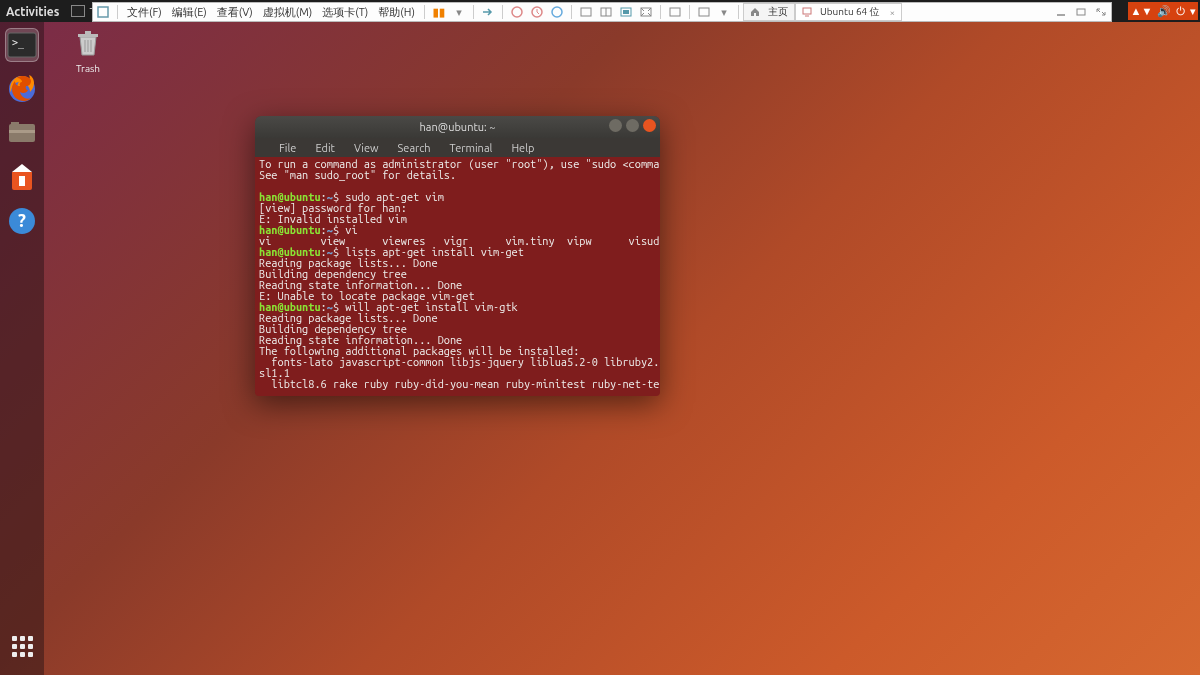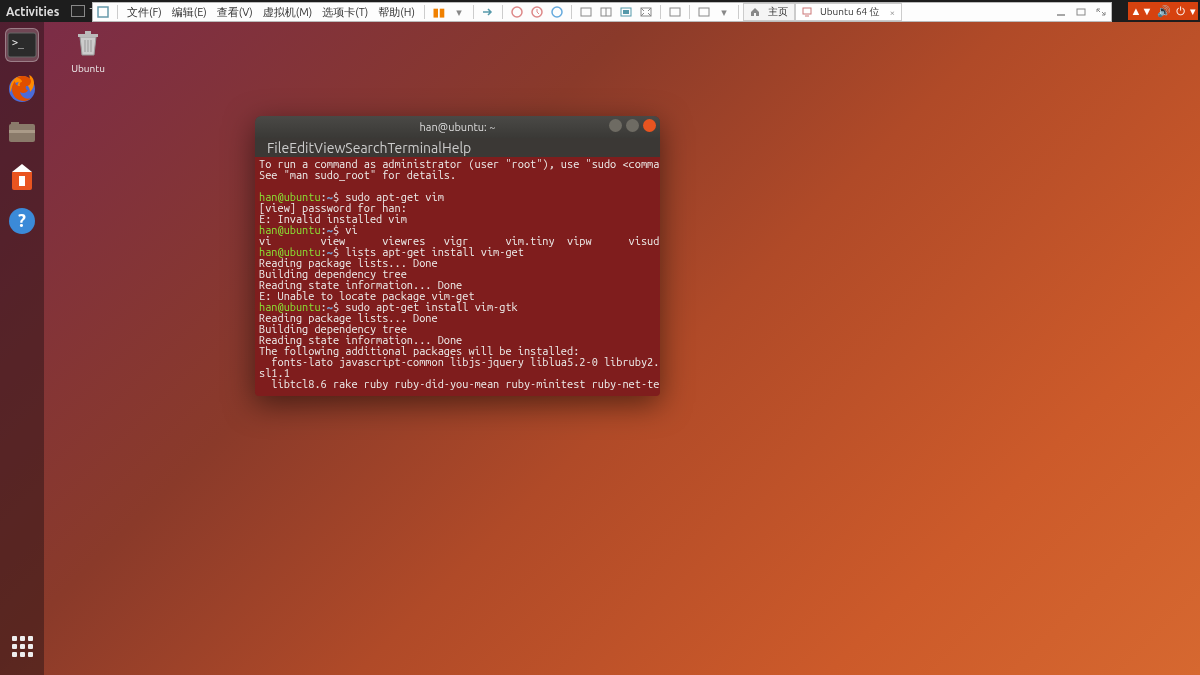--- a/index.html
+++ b/index.html
@@ -34,24 +34,24 @@
 .desk-icon .bin{width:32px;height:32px;margin:0 auto 3px;display:flex;align-items:center;justify-content:center}
 
 .termwin{position:absolute;left:255px;top:116px;width:405px;height:280px;background:#7f1d1d;border-radius:6px 6px 4px 4px;box-shadow:0 8px 30px rgba(0,0,0,.5);overflow:hidden;z-index:8}
 .termwin .titlebar{height:22px;background:linear-gradient(#4a4946,#3a3936);display:flex;align-items:center;color:#ddd;font-size:11px;position:relative}
 .termwin .titlebar .title{flex:1;text-align:center}
 .termwin .winbtns{position:absolute;right:4px;top:3px;display:flex;gap:4px}
 .termwin .winbtns span{width:13px;height:13px;border-radius:50%;display:inline-block;cursor:pointer}
 .wb-min{background:#6e6b63}
 .wb-max{background:#6e6b63}
 .wb-close{background:#e95420}
-.termwin .menubar{height:19px;background:#3b3835;display:flex;align-items:center;gap:0;padding:0 12px;color:#ccc;font-size:14px}
+.termwin .menubar{height:19px;background:#3b3835;display:flex;align-items:center;gap:19px;padding:0 24px;color:#ccc;font-size:11px}
 .termwin .menubar span{cursor:pointer}
 .termwin .content{padding:2px 4px;font-family:"Ubuntu Mono","DejaVu Sans Mono",monospace;font-size:11px;line-height:11px;color:#eeeeec;white-space:pre;overflow:hidden}
-.pr-u{color:#8ae234;font-weight:normal}
+.pr-u{color:#8ae234;font-weight:bold}
 .pr-p{color:#729fcf;font-weight:bold}
 .pr-w{color:#eeeeec}
 
 svg{display:block}
 </style>
 </head>
 <body>
 
 <div class="gnome-bar">
   <div class="left">
@@ -183,21 +183,21 @@
   <div class="bin">
     <svg width="28" height="30">
         <path d="M6 8h16l-2 18H8z" fill="#ccc" stroke="#999"></path>
         <rect x="4" y="5" width="20" height="3" fill="#bbb"></rect>
         <rect x="11" y="2" width="6" height="3" fill="#bbb"></rect>
         <line x1="11" y1="11" x2="11" y2="23" stroke="#999"></line>
         <line x1="14" y1="11" x2="14" y2="23" stroke="#999"></line>
         <line x1="17" y1="11" x2="17" y2="23" stroke="#999"></line>
       </svg>
   </div>
-  <div>Ubuntu</div>
+  <div>Trash</div>
 </div>
 
 <div class="dock">
   <div class="app active">
     <svg width="30" height="26">
         <rect x="1" y="1" width="28" height="24" rx="2" fill="#2b2b2b" stroke="#666"></rect>
         <text x="5" y="14" fill="#eee" font-size="10" font-family="monospace">&gt;_</text>
       </svg>
   </div>
   <div class="app">
@@ -265,21 +265,21 @@
 <span class="pr-u">han@ubuntu</span><span class="pr-w">:</span><span class="pr-p">~</span><span class="pr-w">$</span><span> sudo apt-get vim</span>
 <span>[view] password for han:</span>
 <span>E: Invalid installed vim</span>
 <span class="pr-u">han@ubuntu</span><span class="pr-w">:</span><span class="pr-p">~</span><span class="pr-w">$</span><span> vi</span>
 <span>vi        view      viewres   vigr      vim.tiny  vipw      visudo</span>
 <span class="pr-u">han@ubuntu</span><span class="pr-w">:</span><span class="pr-p">~</span><span class="pr-w">$</span><span> lists apt-get install vim-get</span>
 <span>Reading package lists... Done</span>
 <span>Building dependency tree</span>
 <span>Reading state information... Done</span>
 <span>E: Unable to locate package vim-get</span>
-<span class="pr-u">han@ubuntu</span><span class="pr-w">:</span><span class="pr-p">~</span><span class="pr-w">$</span><span> sudo apt-get install vim-gtk</span>
+<span class="pr-u">han@ubuntu</span><span class="pr-w">:</span><span class="pr-p">~</span><span class="pr-w">$</span><span> will apt-get install vim-gtk</span>
 <span>Reading package lists... Done</span>
 <span>Building dependency tree</span>
 <span>Reading state information... Done</span>
 <span>The following additional packages will be installed:</span>
 <span>  fonts-lato javascript-common libjs-jquery liblua5.2-0 libruby2.5 libs</span>
 <span>sl1.1</span>
 <span>  libtcl8.6 rake ruby ruby-did-you-mean ruby-minitest ruby-net-telnet</span></div>
 </div>
 
 </body></html>

